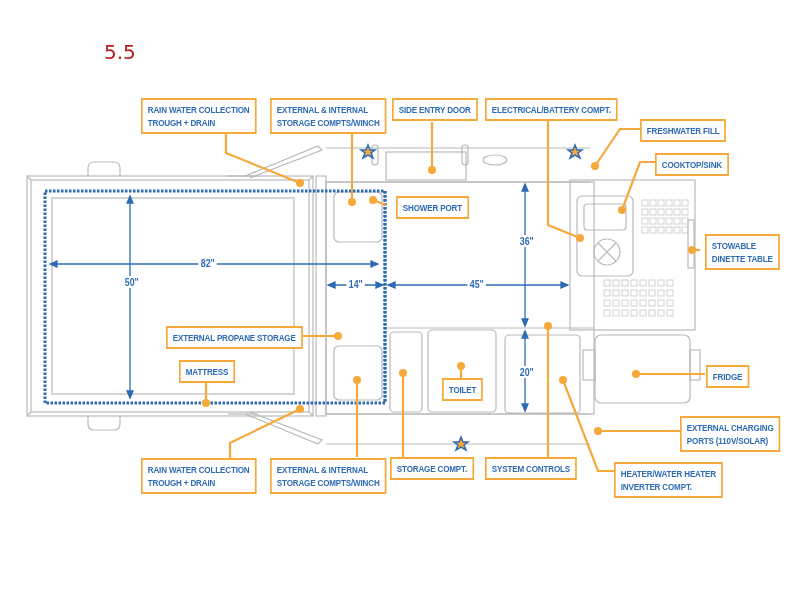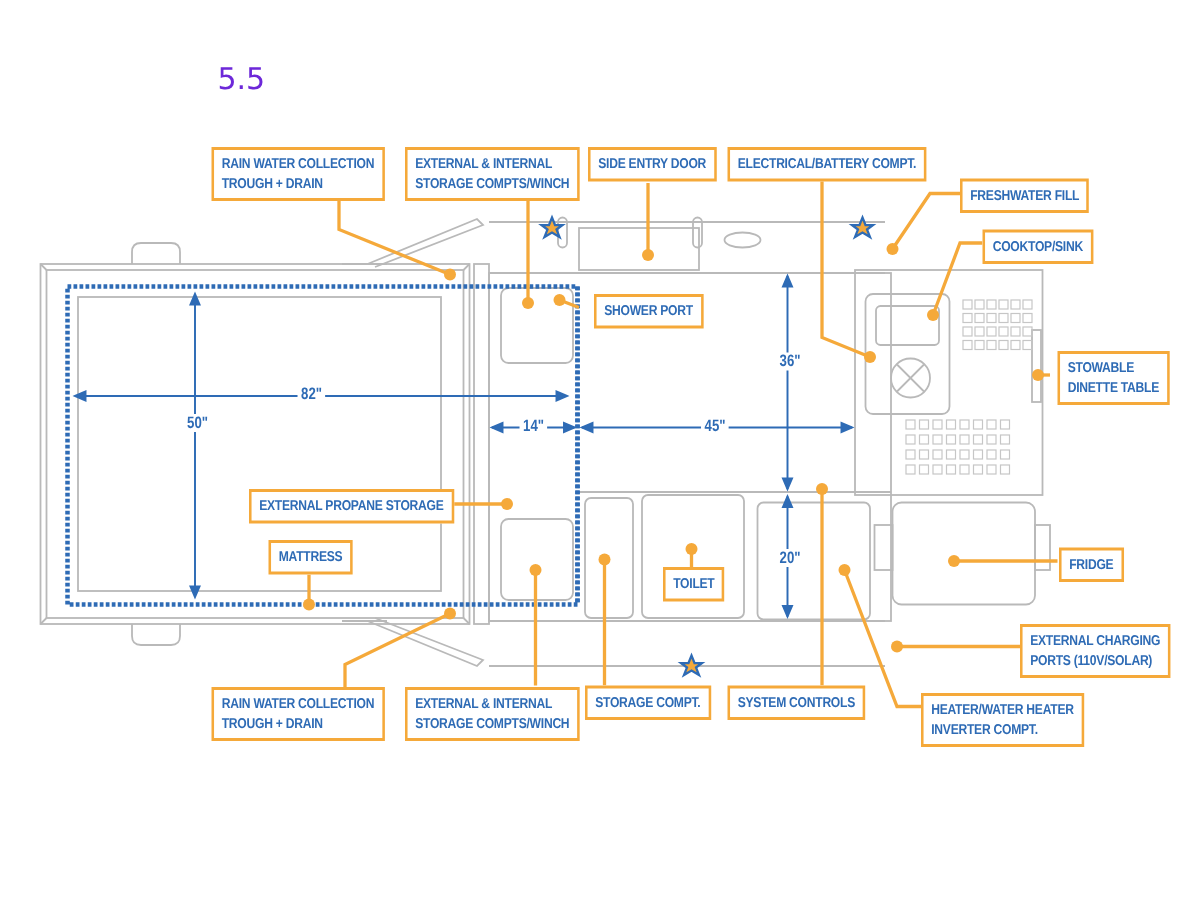--- a/index.html
+++ b/index.html
@@ -1,17 +1,17 @@
 <!DOCTYPE html>
 <html><head>
 <meta charset="utf-8">
 <style>
   html, body { margin:0; padding:0; background:#ffffff; }
   body { width:800px; height:600px; position:relative; overflow:hidden; font-family:"Liberation Sans", sans-serif; }
-  #page-title { position:absolute; left:104px; top:40px; font-family:"DejaVu Sans", sans-serif; font-size:20px; color:#6d28d9;margin-left:41px; }
+  #page-title { position:absolute; left:104px; top:40px; font-family:"DejaVu Sans", sans-serif; font-size:20px; color:#b91c1c; }
   svg#plan { position:absolute; left:0; top:0; }
   .lbl { position:absolute; border:2.5px solid #f5a93a; background:#fff; color:#2e6bb5;
          font-family:"Liberation Sans", sans-serif; font-weight:bold; font-size:9.5px; line-height:13px;
          padding:3px 6px; letter-spacing:-0.2px; transform:scaleX(0.85); transform-origin:left top; white-space:nowrap; box-sizing:border-box; }
   .dim { position:absolute; color:#2e6bb5; font-family:"Liberation Sans", sans-serif; font-weight:bold; font-size:11px;
          background:#fff; padding:0 3px; transform:scaleX(0.8); }
 </style>
 </head>
 <body>
 

